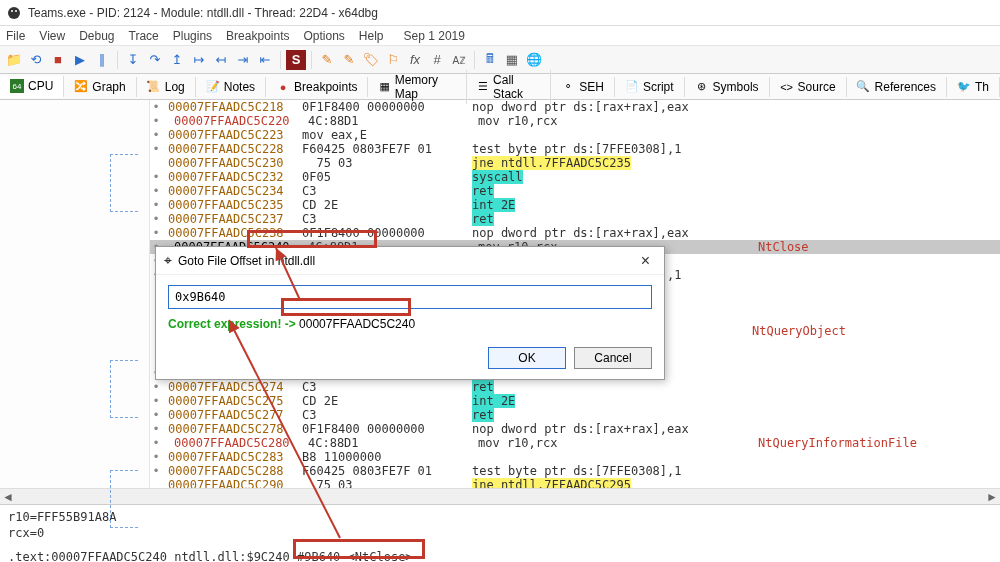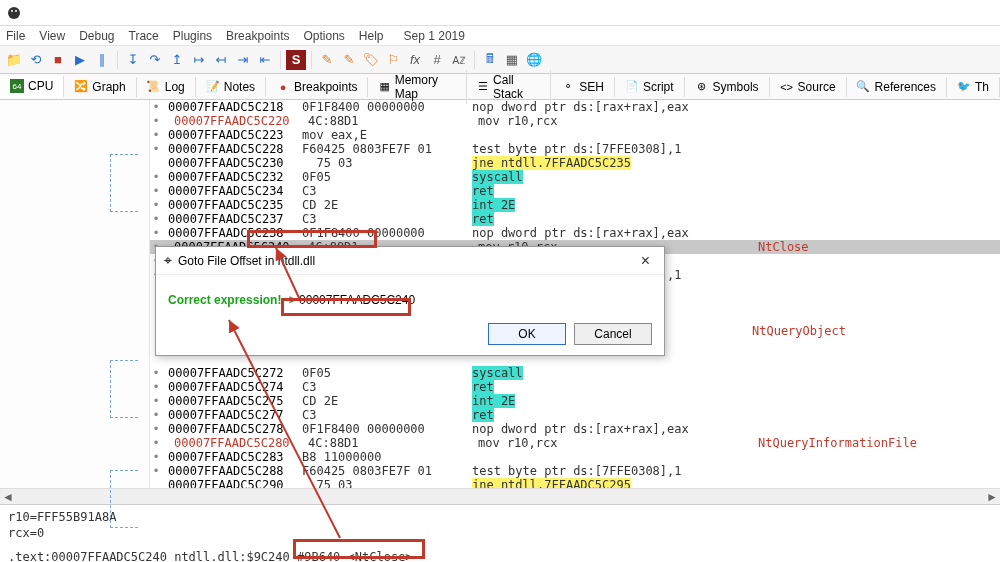--- a/index.html
+++ b/index.html
@@ -18,21 +18,21 @@
 .tabs { height: 26px; display: flex; align-items: center; border-bottom: 1px solid #ccc; background: #fafafa; font-size: 12px; }
 .tab { padding: 3px 10px; display: flex; align-items: center; gap: 4px; border-right: 1px solid #ddd; cursor: default; }
 .tab.active { background: #fff; border-bottom: 2px solid #fff; margin-bottom: -1px; }
 .tab .ticon { width: 14px; height: 14px; display: inline-flex; align-items: center; justify-content: center; font-size: 11px; }
 .disasm-wrap { display: flex; height: 388px; }
 .gutter { width: 150px; background: #fdfdfd; border-right: 1px solid #e5e5e5; position: relative; }
 .dashed { position: absolute; border: 1px dashed #7aa6e0; border-right: none; width: 28px; height: 50px; }
 .disasm { flex: 1; font-family: Consolas, monospace; font-size: 12px; overflow: hidden; position: relative; }
 .row { display: flex; height: 14px; line-height: 14px; white-space: pre; }
 .row.sel { background: #c8c8c8; }
-.addr { width: 140px; color: #000000; padding-left: 6px; }
+.addr { width: 140px; color: #a16207; padding-left: 6px; }
 .addr.red { color: #c0392b; margin-left: 6px; }
 .addr.sel { color: #000; }
 .dot { width: 12px; color: #888; text-align: center; }
 .hex { width: 170px; color: #333; }
 .asm { width: 280px; color: #333; }
 .asm .sys { background: #40e0d0; }
 .asm .jne { background: #fff36b; }
 .cmt { flex: 1; color: #c0392b; }
 .scrollh { height: 16px; background: #f0f0f0; border-top: 1px solid #ddd; display: flex; align-items: center; }
 .scrollh .arrow { width: 16px; text-align: center; color: #666; }
@@ -55,20 +55,21 @@
 </style>
 </head>
 <body>
 
 <div class="titlebar">
   <svg class="bug" viewBox="0 0 16 16">
       <circle cx="8" cy="8" r="6" fill="#333"></circle>
       <circle cx="6" cy="6" r="1" fill="#fff"></circle>
       <circle cx="10" cy="6" r="1" fill="#fff"></circle>
     </svg>
+  <span class="title">Teams.exe - PID: 2124 - Module: ntdll.dll - Thread: 22D4 - x64dbg</span>
 </div>
 
 <div class="menubar">
   <span>File</span>
   <span>View</span>
   <span>Debug</span>
   <span>Trace</span>
   <span>Plugins</span>
   <span>Breakpoints</span>
   <span>Options</span>
@@ -212,20 +213,21 @@
   <div>.text:00007FFAADC5C240 ntdll.dll:$9C240 #9B640 &lt;NtClose&gt;</div>
 </div>
 
 <div class="dialog">
   <div class="dlg-title">
     <span class="dicon">⌖</span>
     <span class="dtxt">Goto File Offset in ntdll.dll</span>
     <span class="dlg-close">×</span>
   </div>
   <div class="dlg-body">
+    <input class="dlg-input" value="0x9B640" style="">
     <div class="dlg-status">
       <span class="ok">Correct expression! -&gt; </span><span class="val">00007FFAADC5C240</span>
     </div>
     <div class="dlg-btns">
       <button class="dlg-btn primary">OK</button>
       <button class="dlg-btn">Cancel</button>
     </div>
   </div>
 </div>
 

